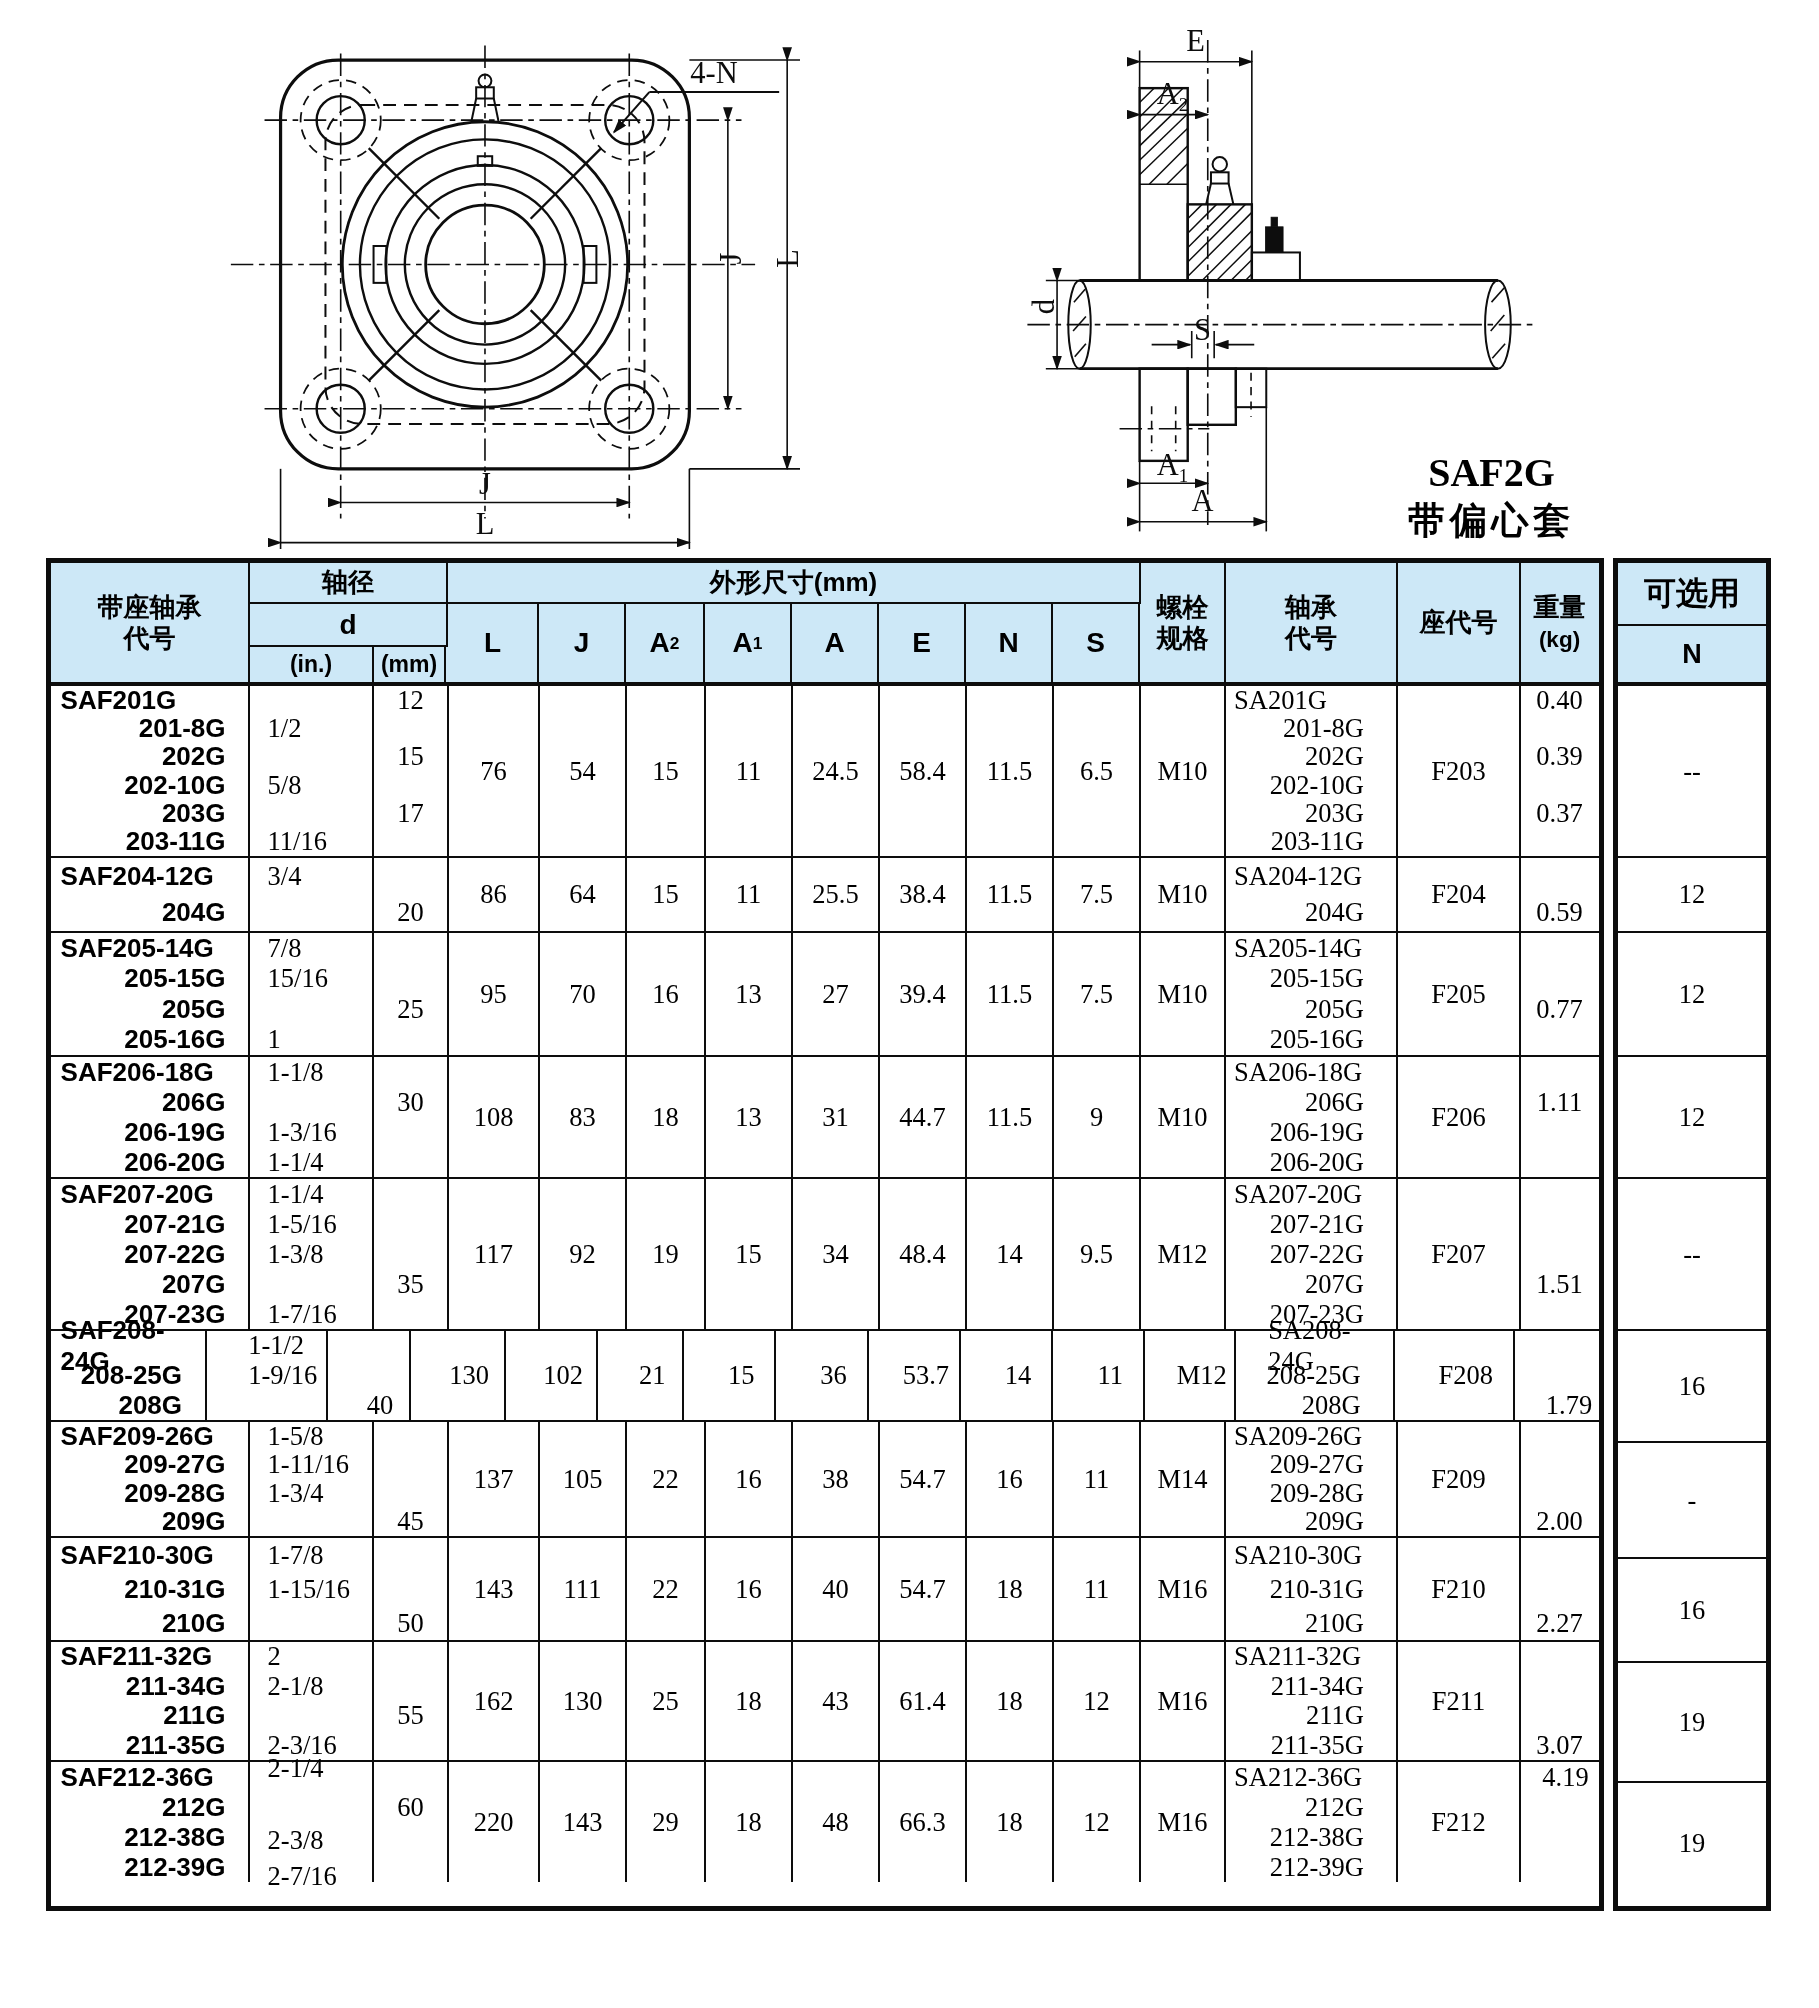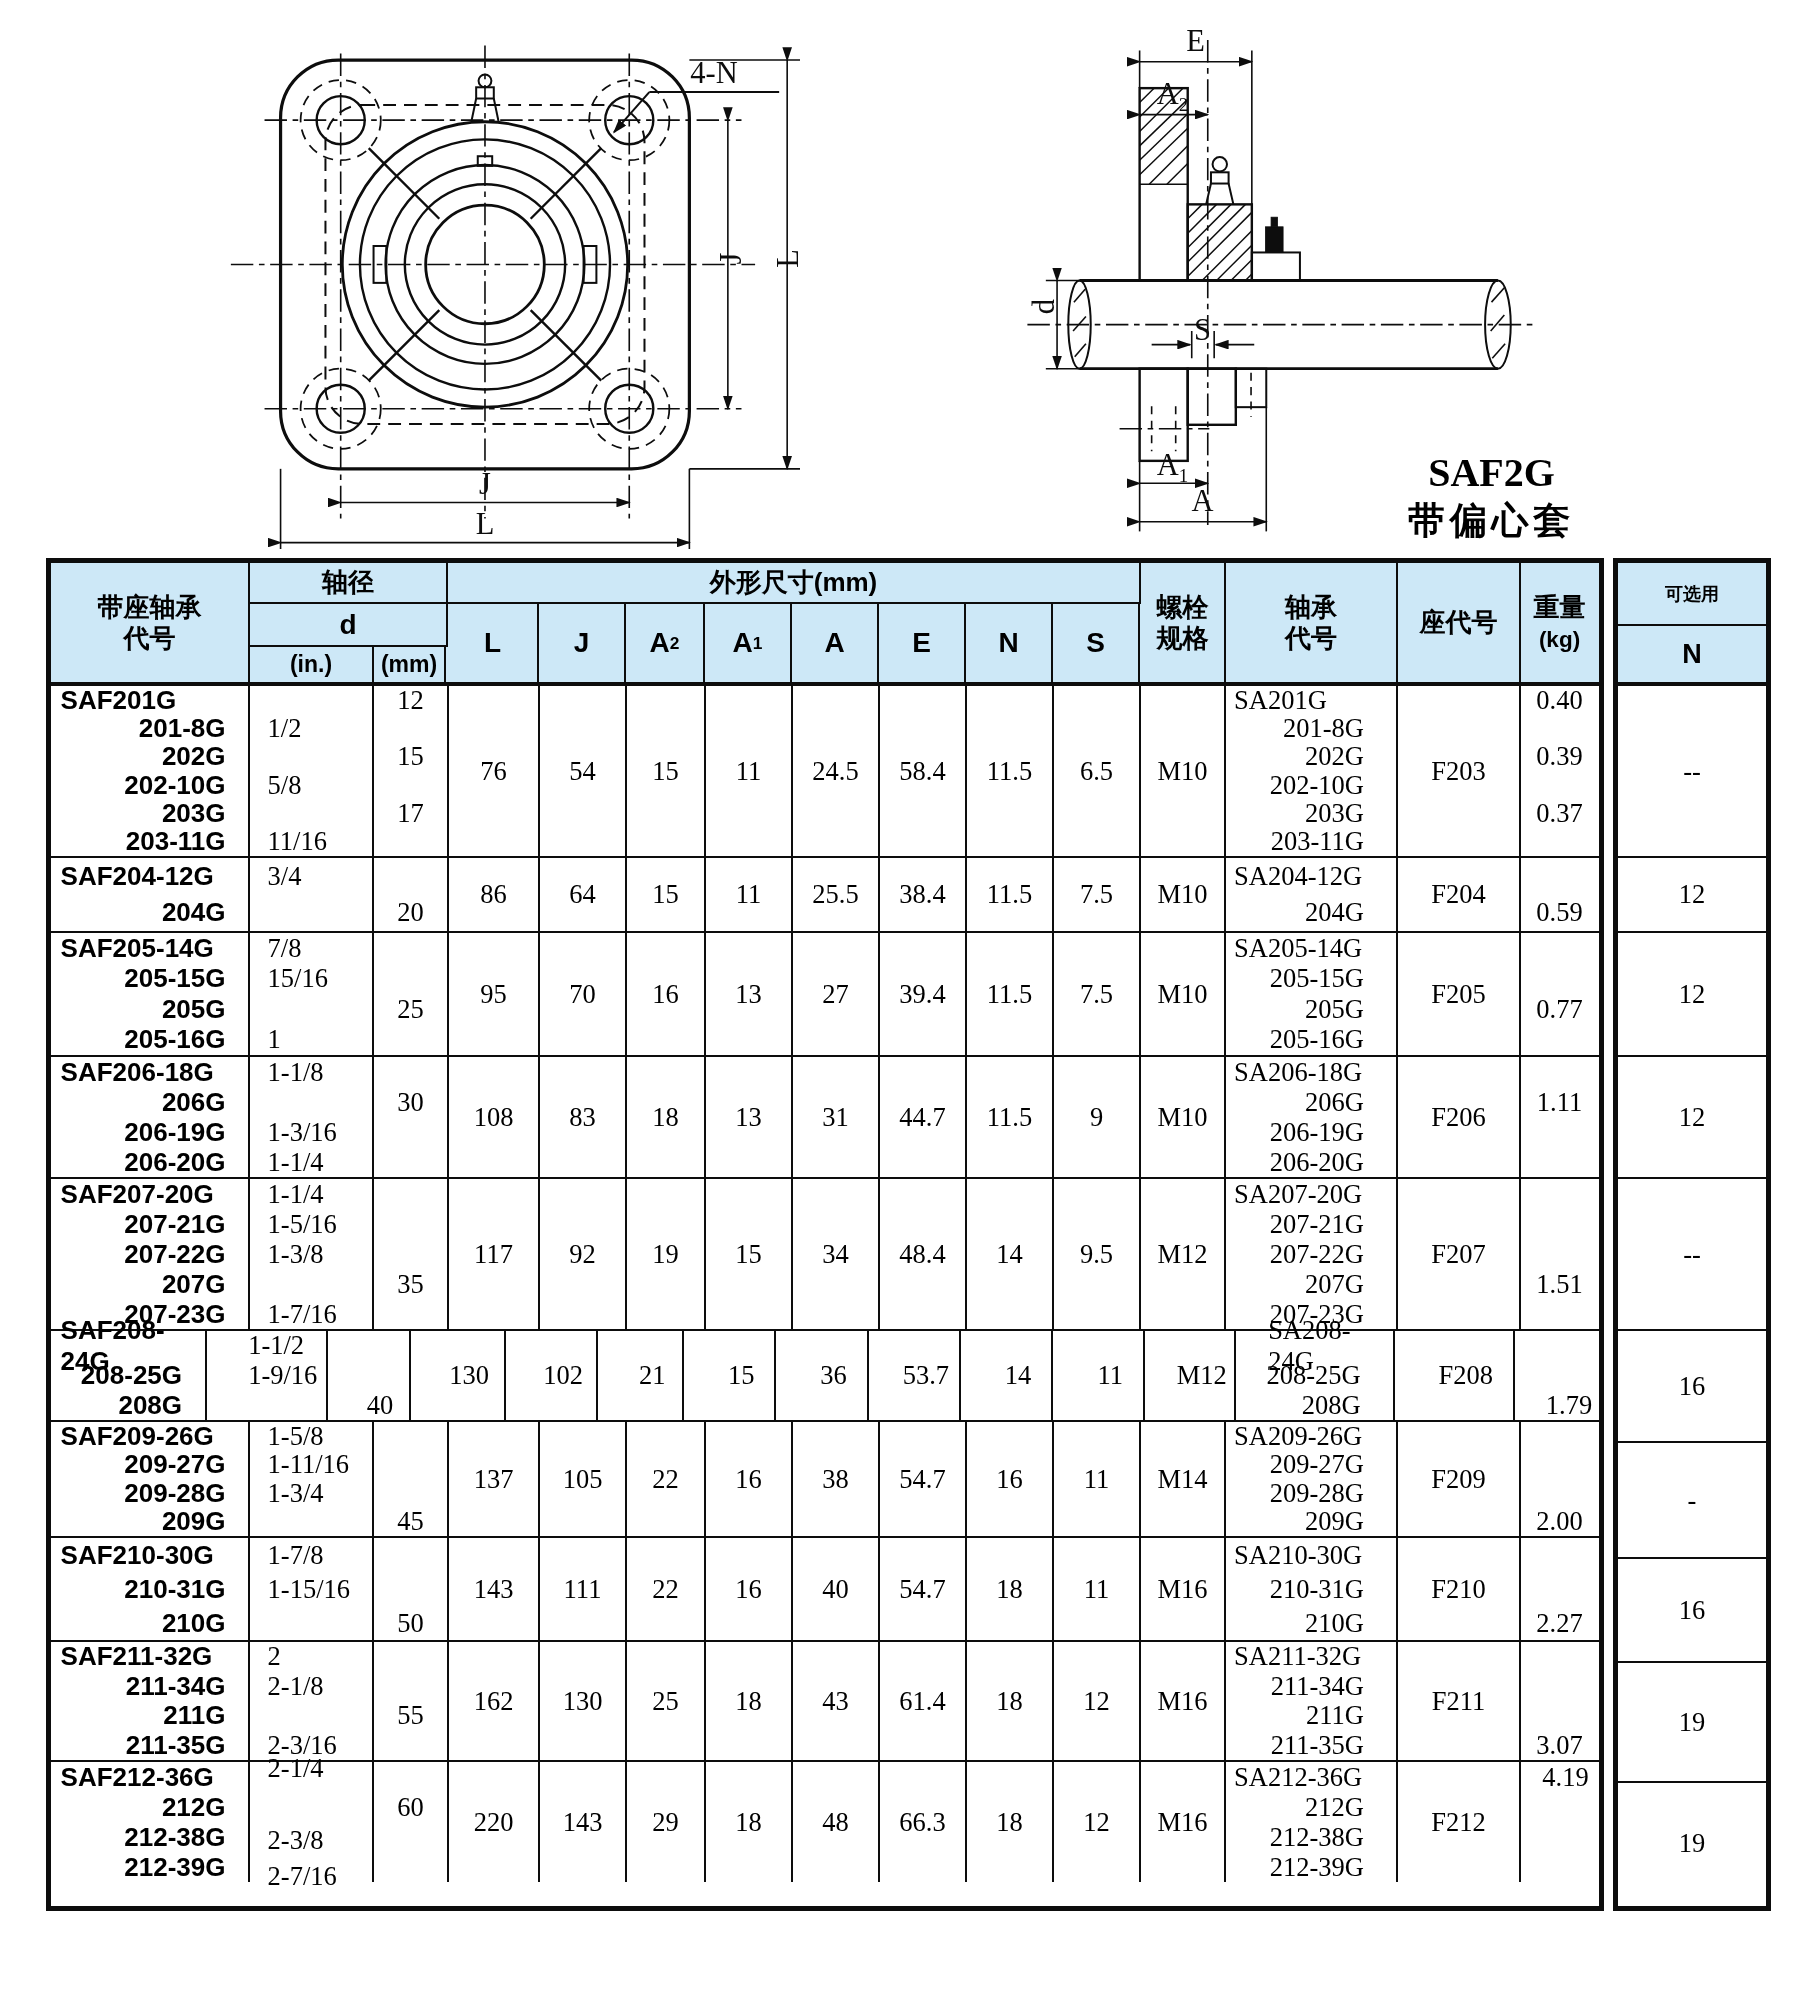--- a/index.html
+++ b/index.html
@@ -41,21 +41,21 @@
   .lslot.code{justify-content:flex-end;padding-right:22.5px;font:bold 26px "Liberation Sans",sans-serif;}
   .lslot.code.first{justify-content:flex-start;padding-left:9.6px;padding-right:15px;}
   .lslot.bc{justify-content:flex-end;padding-right:32px;}
   .lslot.bc.first{justify-content:flex-start;padding-left:8px;padding-right:0;}
 
   
   .otable{position:absolute;left:1613px;top:558px;width:158px;height:1353px;
           box-sizing:border-box;border:5.6px solid #0d0d0d;background:#fff;font-size:26.5px;}
   .ohead{box-sizing:border-box;background:#cde8f7;display:flex;align-items:center;justify-content:center;
          font-family:"Liberation Sans",sans-serif;font-weight:bold;}
-  .ohead1{height:63px;border-bottom:2.4px solid #0d0d0d;font-size:18px;}
+  .ohead1{height:63px;border-bottom:2.4px solid #0d0d0d;font-size:32px;}
   .ohead2{height:60px;border-bottom:4px solid #0d0d0d;font-size:27px;}
   .orow{box-sizing:border-box;border-bottom:2.4px solid #0d0d0d;display:flex;align-items:center;justify-content:center;}
   .orow.last{border-bottom:none;}
 </style>
 </head>
 <body>
 
 <div class="page">
 
   <svg style="left:136px;top:44px" width="722" height="505" viewBox="0 0 900 630" fill="none" stroke="#0d0d0d">

